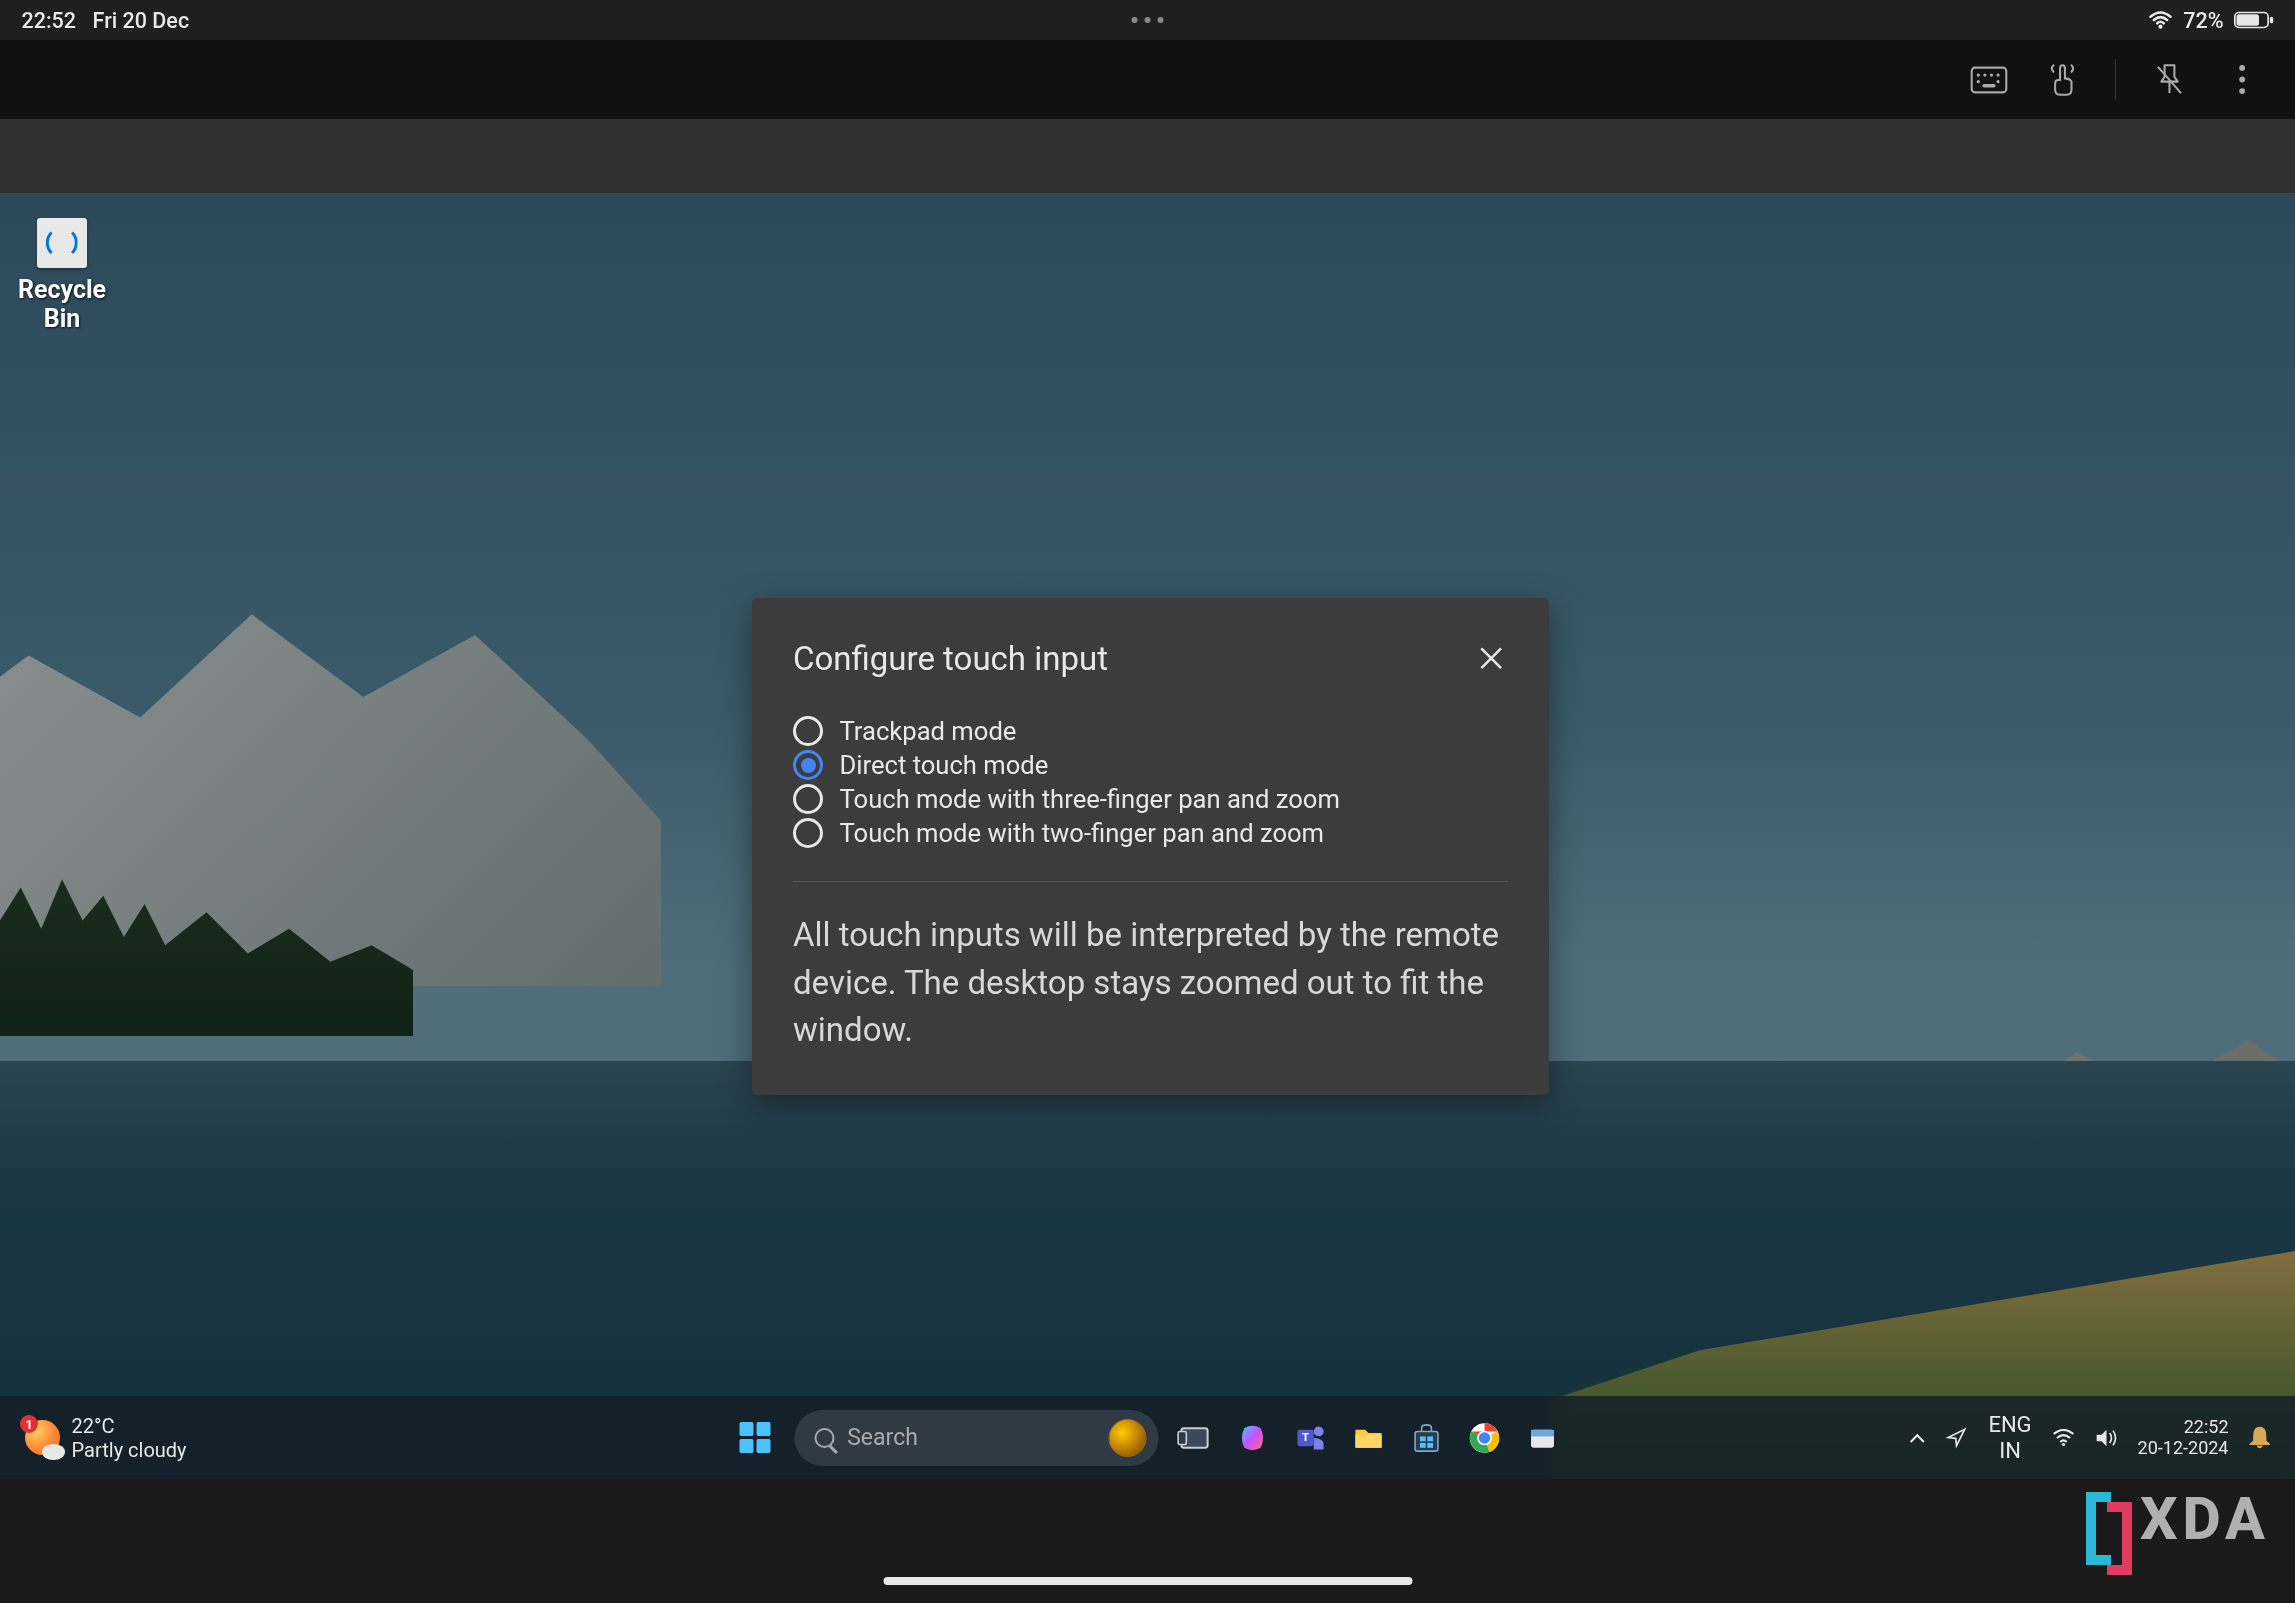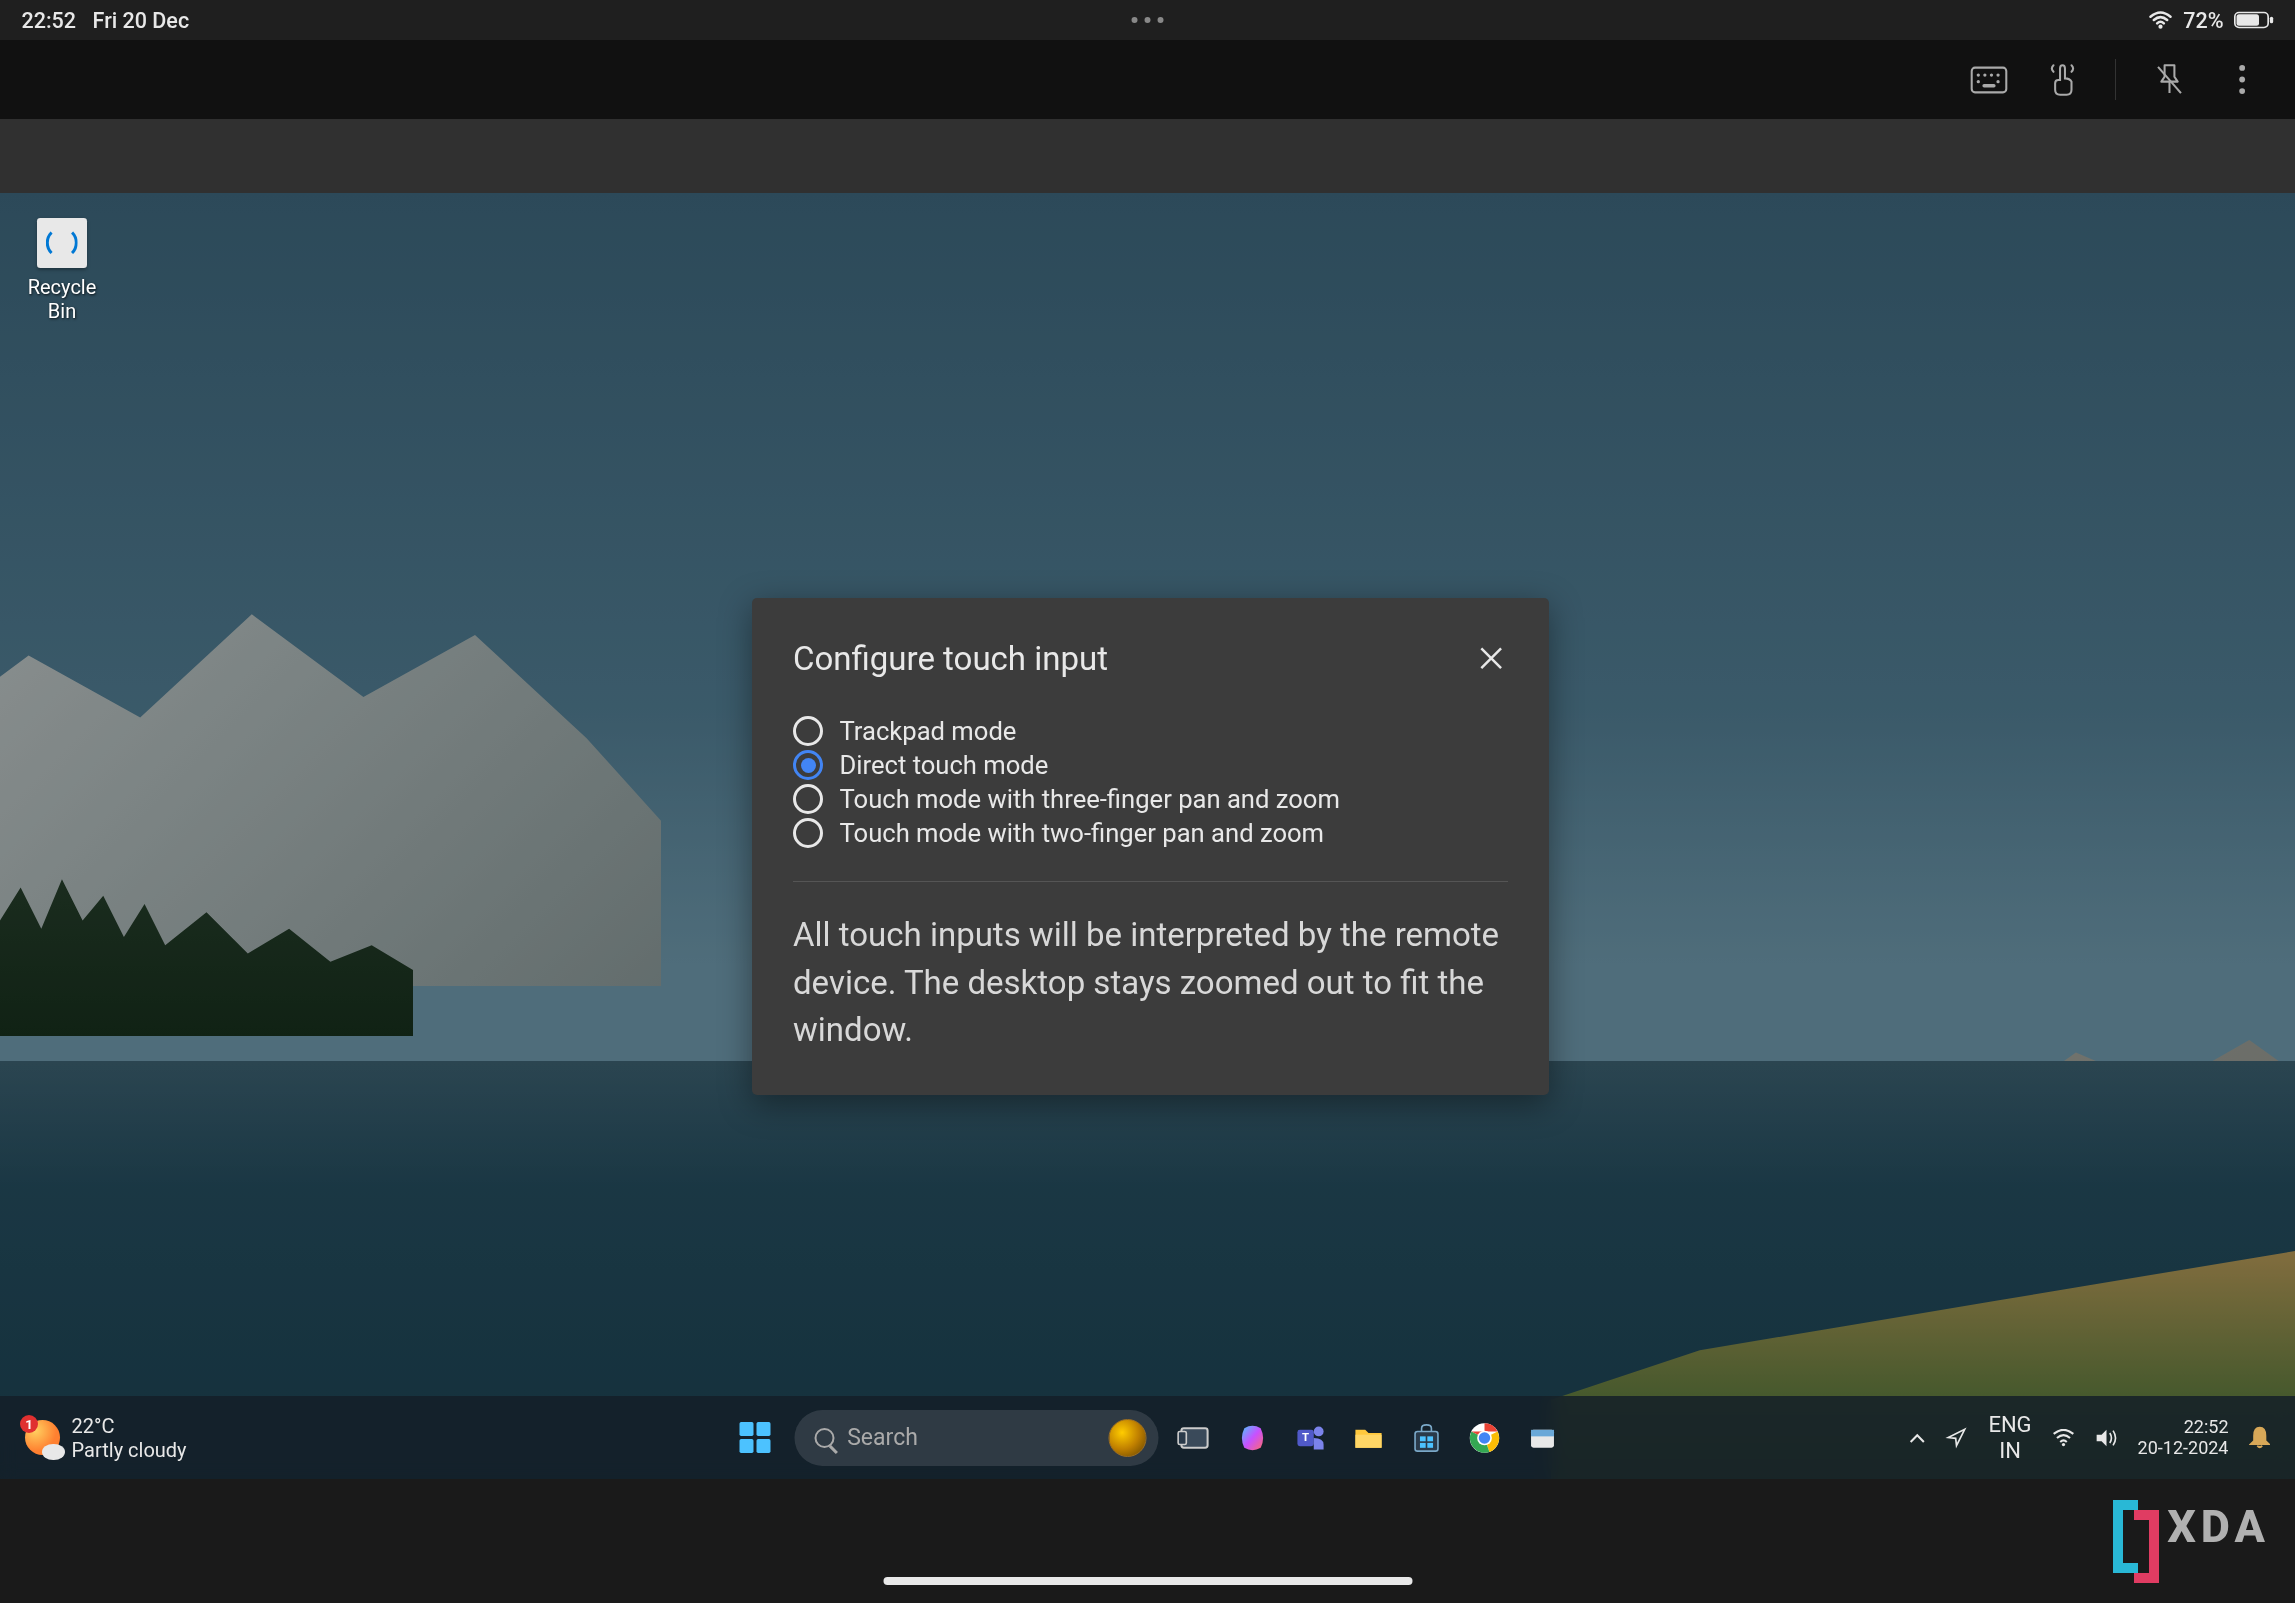--- a/index.html
+++ b/index.html
@@ -32,21 +32,21 @@
 .water::before { content: ''; position: absolute; inset: 0; background: linear-gradient(180deg, rgba(255,255,255,0.1) 0%, transparent 30%); }
 .grass-right { position: absolute; right: 0; top: 1058px; width: 744px; height: 248px; background: linear-gradient(180deg, #c8a860 0%, #6a8845 60%, #4a7030 100%); clip-path: polygon(0 60%, 20% 40%, 40% 30%, 60% 20%, 80% 10%, 100% 0%, 100% 100%, 0 100%); }
 
 
 .dim { position: absolute; inset: 0; background: rgba(0,0,0,0.35); }
 
 
 .recycle-bin { position: absolute; left: 16.5px; top: 25px; width: 91px; text-align: center; }
 .recycle-bin .bin-icon { width: 50px; height: 50px; margin: 0 auto 6.6px; background: #e8e8e8; border-radius: 3.3px; position: relative; box-shadow: 0 1.7px 3.3px rgba(0,0,0,0.3); }
 .recycle-bin .bin-icon::after { content: ''; position: absolute; top: 50%; left: 50%; transform: translate(-50%, -50%); width: 26.4px; height: 26.4px; border: 3.3px solid #0078d4; border-radius: 50%; border-top-color: transparent; border-bottom-color: transparent; }
-.recycle-bin .label { color: #fff; font-size: 20px; text-shadow: 0.8px 0.8px 2.5px rgba(0,0,0,0.8); }
+.recycle-bin .label { color: #fff; font-size: 25px; text-shadow: 0.8px 0.8px 2.5px rgba(0,0,0,0.8); font-weight: bold; }
 
 
 .modal { position: absolute; left: 752px; top: 405px; width: 797px; background: #3c3c3c; border-radius: 5px; padding: 41px 41px 41px 41px; box-shadow: 0 8.3px 33px rgba(0,0,0,0.4); color: #e8e8e8; }
 .modal-header { display: flex; justify-content: space-between; align-items: center; margin-bottom: 38px; }
 .modal-title { font-size: 33px; font-weight: 400; }
 .modal-close { width: 33px; height: 33px; display: flex; align-items: center; justify-content: center; cursor: pointer; color: #e8e8e8; }
 .radio-group { display: flex; flex-direction: column; gap: 4px; margin-bottom: 33px; }
 .radio-option { display: flex; align-items: center; gap: 16.5px; cursor: pointer; font-size: 25.6px; }
 .radio-outer { width: 30px; height: 30px; border: 3.3px solid #e8e8e8; border-radius: 50%; display: flex; align-items: center; justify-content: center; flex-shrink: 0; }
 .radio-option.selected .radio-outer { border-color: #4285f4; }
@@ -71,21 +71,21 @@
 .search-orb { position: absolute; right: 11.6px; width: 38px; height: 38px; border-radius: 50%; background: radial-gradient(circle at 35% 35%, #ffcc00 0%, #c08000 50%, #604000 100%); border: 1.7px solid #a07020; }
 .tb-app { width: 43px; height: 43px; border-radius: 6.6px; display: flex; align-items: center; justify-content: center; }
 .tb-right { margin-left: auto; display: flex; align-items: center; gap: 20px; color: #e8e8e8; font-size: 20px; }
 .tb-chevron { font-size: 16.5px; }
 .tb-lang { text-align: center; line-height: 1.15; font-size: 22px; }
 .tb-time { text-align: right; line-height: 1.15; font-size: 18px; }
 
 
 .tablet-bottom { height: 124px; background: #1a1a1a; position: relative; }
 .home-indicator { position: absolute; bottom: 18px; left: 50%; transform: translateX(-50%); width: 529px; height: 8.3px; background: #e8e8e8; border-radius: 4.1px; }
-.watermark { position: absolute; right: 25px; bottom: 50px; display: flex; align-items: center; gap: 8.3px; font-size: 45px; font-weight: 800; letter-spacing: 5px; color: #b0b0b0; }
+.watermark { position: absolute; right: 25px; bottom: 50px; display: flex; align-items: center; gap: 8.3px; font-size: 59px; font-weight: 800; letter-spacing: 5px; color: #b0b0b0; }
 .watermark .bracket { display:inline-block; width: 46px; height: 53px; position:relative; }
 .watermark .bracket::before { content:''; position:absolute; left:0; top:0; width:15px; height:53px; border-left:10px solid #29b8d6; border-top:10px solid #29b8d6; border-bottom:10px solid #29b8d6; }
 .watermark .bracket::after { content:''; position:absolute; right:0; top:10px; width:15px; height:53px; border-right:10px solid #e03c62; border-top:10px solid #e03c62; border-bottom:10px solid #e03c62; }
 
 svg { display: block; }
 </style>
 </head>
 <body>
 
 <div class="ipad-status">

